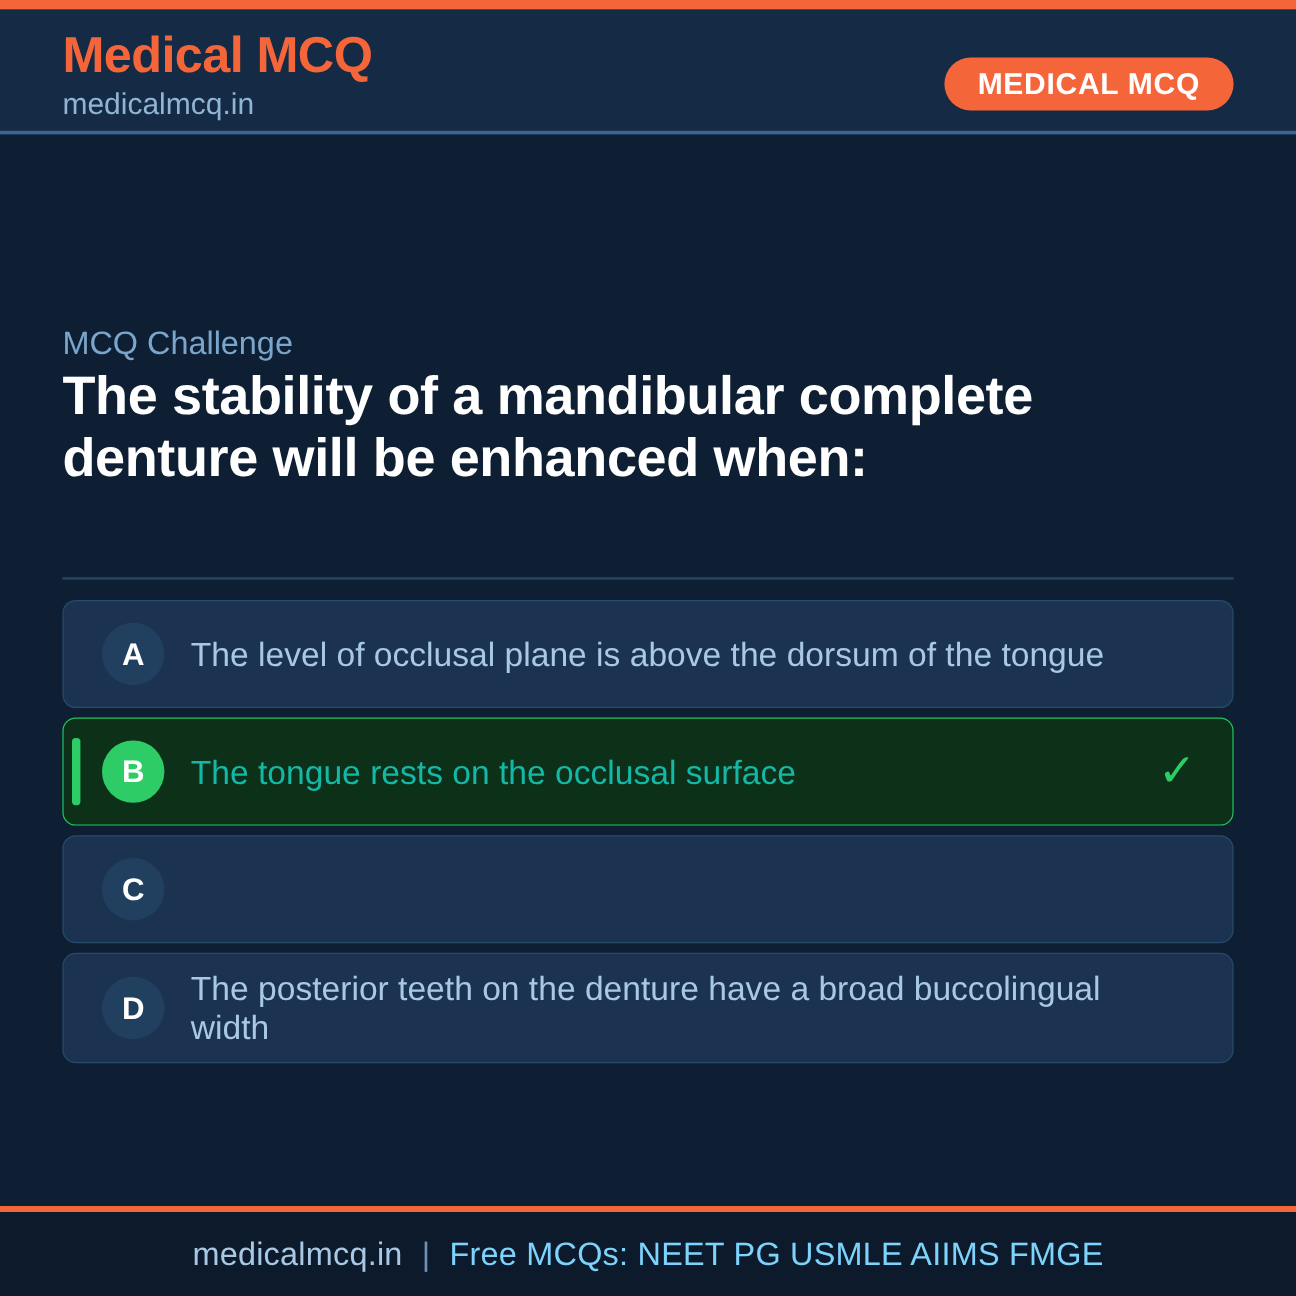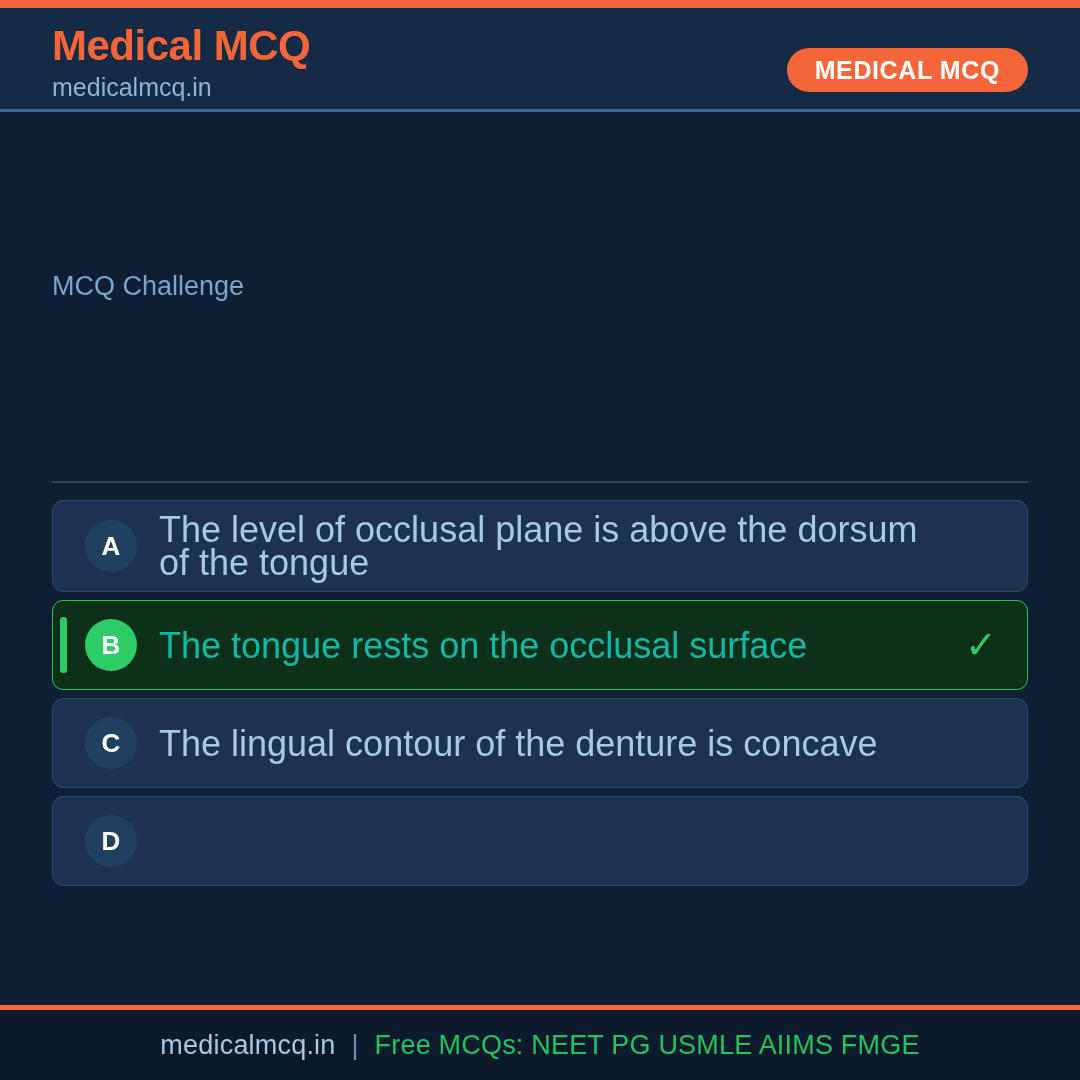--- a/index.html
+++ b/index.html
@@ -154,21 +154,21 @@
     justify-content: center;
     margin-left: 32px;
     margin-right: 22px;
   }
   .option.correct .badge {
     background: #2ecc66;
     color: #ffffff;
   }
   .opt-text {
     flex: 1 1 auto;
-    font-size: 36px;
+    font-size: 28px;
     color: #a8c8e4;
     line-height: 33px;
     padding-right: 10px;
   }
   .option.correct .opt-text {
     color: #14b8a6;
   }
   .check {
     flex: 0 0 auto;
     width: 40px;
@@ -207,64 +207,65 @@
     color: #a8c8e4;
     letter-spacing: 0.2px;
   }
   .footer-sep {
     font-size: 27px;
     color: #6e90b2;
     padding: 0 16px;
   }
   .footer-tags {
     font-size: 27px;
-    color: #22c55e;
+    color: #7dd3fc;
     letter-spacing: 0.2px;
   }
 </style>
 </head>
 <body>
 
 <div class="top-accent"></div>
 
 <div class="header">
   <div class="brand">
     <div class="brand-title">Medical MCQ</div>
     <div class="brand-sub">medicalmcq.in</div>
   </div>
   <div class="header-badge">MEDICAL MCQ</div>
 </div>
 
 <div class="content">
   <div class="eyebrow">MCQ Challenge</div>
+  <div class="question">The stability of a mandibular complete denture will be enhanced when:</div>
   <div class="divider"></div>
 
   <div class="options">
 
     <div class="option">
       <div class="badge">A</div>
       <div class="opt-text">The level of occlusal plane is above the dorsum of the tongue</div>
       <div class="check hidden">✓</div>
     </div>
 
     <div class="option correct">
       <div class="accent-bar"></div>
       <div class="badge">B</div>
       <div class="opt-text">The tongue rests on the occlusal surface</div>
       <div class="check">✓</div>
     </div>
 
     <div class="option">
       <div class="badge">C</div>
-      <div class="opt-text">The lingual contour of the denture is concave</div>
       <div class="check hidden">✓</div>
     </div>
 
     <div class="option">
       <div class="badge">D</div>
+      <div class="opt-text">The posterior teeth on the denture have a broad buccolingual width</div>
       <div class="check hidden">✓</div>
     </div>
 
   </div>
 </div>
 
 <div class="footer-accent"></div>
 <div class="footer">
   <span class="footer-text">medicalmcq.in</span>
   <span class="footer-sep">|</span>

